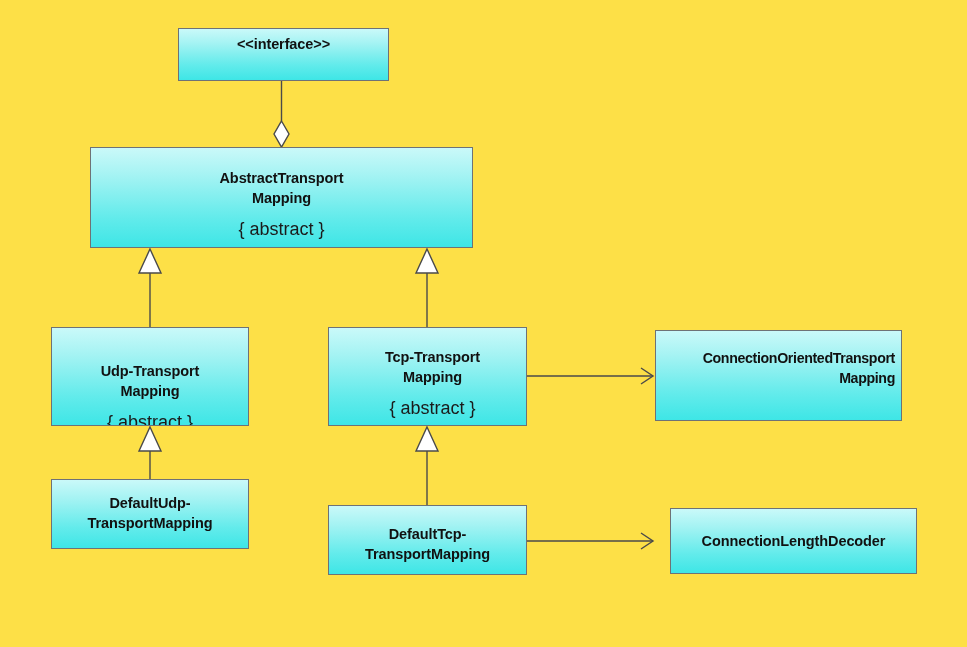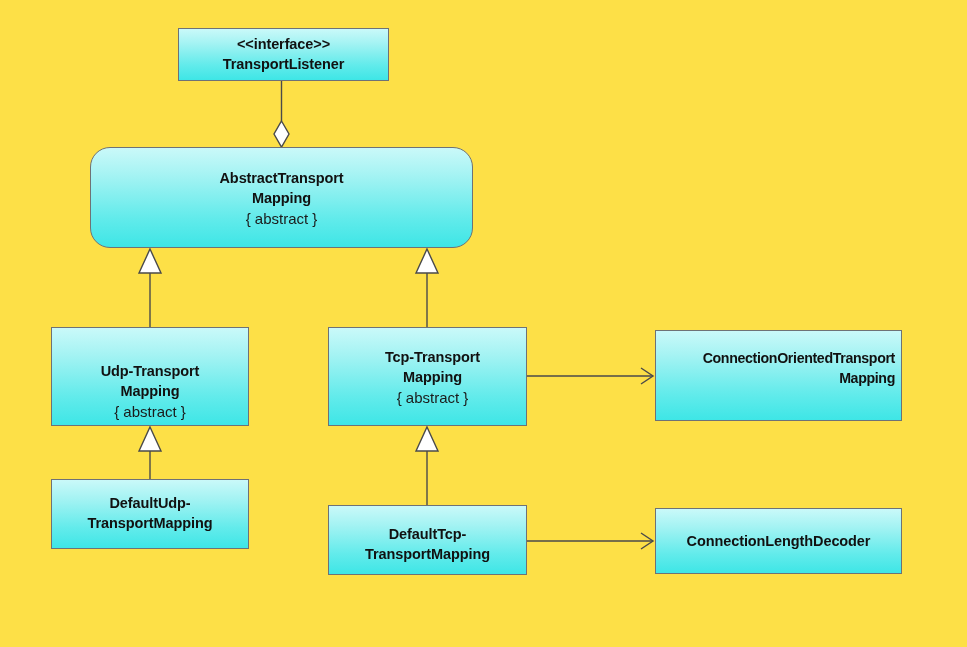--- a/index.html
+++ b/index.html
@@ -52,25 +52,25 @@
     font-weight: bold;
     line-height: 20px;
     letter-spacing: -0.1px;
     white-space: pre-line;
   }
   .cls-name.wide {
     font-size: 14.2px;
     letter-spacing: -0.35px;
   }
   .modifier {
-    font-size: 15px;
+    font-size: 18px;
     font-weight: normal;
     line-height: 20px;
     color: #1b1b1b;
-    margin-top: 1px;
+    margin-top: 11px;
   }
 </style>
 </head>
 <body>
 
 <div id="canvas">
 
   <svg id="edges" viewBox="0 0 967 647" width="967" height="647">
 
     <g>
@@ -105,25 +105,24 @@
 
     <g>
       <line x1="527" y1="541" x2="653" y2="541" stroke="#4a4a4a" stroke-width="1.4"></line>
       <polyline points="641,533 653,541 641,549" fill="none" stroke="#4a4a4a" stroke-width="1.4"></polyline>
     </g>
   </svg>
 
   <div class="uml-box" style="left:178px; top:28px; width:211px; height:53px;">
     <div class="box-inner" style="top:5px;">
       <div class="stereotype">&lt;&lt;interface&gt;&gt;</div>
-      <div class="cls-name">TransportListener</div>
     </div>
   </div>
 
-  <div class="uml-box" style="left:90px; top:147px; width:383px; height:101px;border-radius:20px;">
+  <div class="uml-box" style="left:90px; top:147px; width:383px; height:101px;">
     <div class="box-inner" style="top:20px;">
       <div class="cls-name">AbstractTransport
 Mapping</div>
       <div class="modifier">{ abstract }</div>
     </div>
   </div>
 
   <div class="uml-box" style="left:51px; top:327px; width:198px; height:99px;">
     <div class="box-inner" style="top:33px;">
       <div class="cls-name">Udp-Transport
@@ -154,19 +153,19 @@
     </div>
   </div>
 
   <div class="uml-box" style="left:328px; top:505px; width:199px; height:70px;">
     <div class="box-inner" style="top:18px;">
       <div class="cls-name">DefaultTcp-
 TransportMapping</div>
     </div>
   </div>
 
-  <div class="uml-box" style="left:655px; top:508px; width:247px; height:66px;">
+  <div class="uml-box" style="left:670px; top:508px; width:247px; height:66px;">
     <div class="box-inner" style="top:22px;">
       <div class="cls-name">ConnectionLengthDecoder</div>
     </div>
   </div>
 
 </div>
 
 </body></html>

